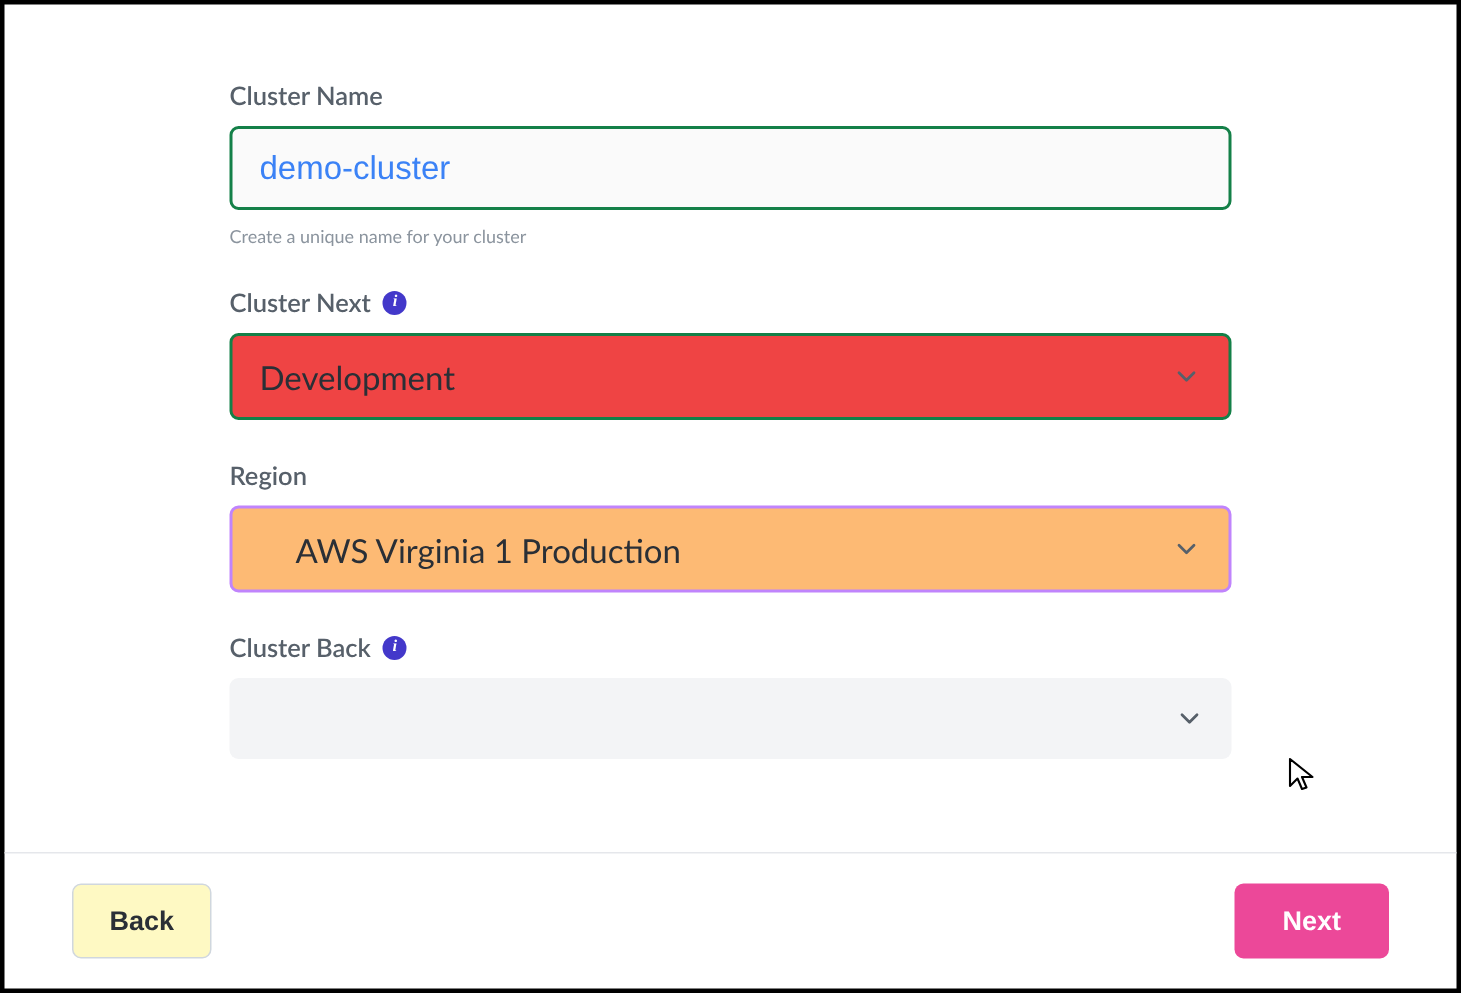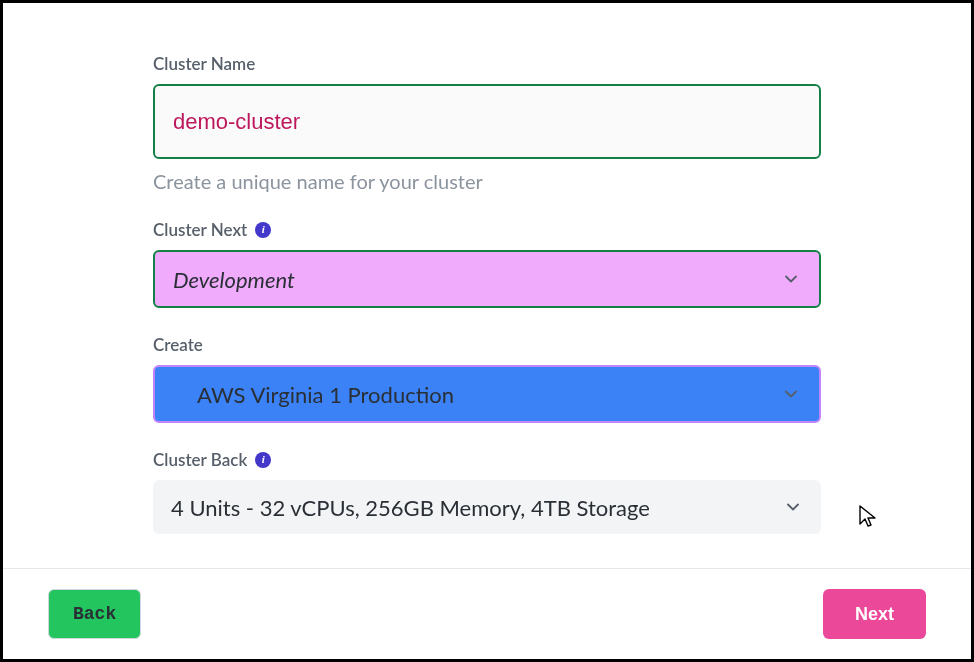--- a/index.html
+++ b/index.html
@@ -50,57 +50,56 @@
       color: #fff;
       font-size: 11px;
       font-weight: 700;
       font-family: Georgia, serif;
       font-style: italic;
       line-height: 1;
       cursor: default;
     }
     .text-input {
       width: 100%;
-      height: 75px;
+      height: 56px;
       padding: 0 18px;
       font-size: 22px;
-      color: #be185d;
+      color: #3b82f6;
       background: #fafafa;
       border: 2px solid #148048;
       border-radius: 6px;
       outline: none;
     }
     .help-text {
-      font-size: 20px;
+      font-size: 12px;
       color: #8b949e;
       margin-top: 10px;
     }
     .select-wrap {
       position: relative;
       width: 100%;
     }
     .select-box {
       width: 100%;
       height: 58px;
       padding: 0 50px 0 18px;
       font-size: 22px;
       color: #2a2f36;
       border-radius: 6px;
       display: flex;
       align-items: center;
       cursor: pointer;
       position: relative;
     }
     .select-green {
-      background: #f0abfc;
+      background: #ef4444;
       border: 2px solid #148048;
-      font-style: italic;
     }
     .select-purple {
-      background: #3b82f6;
+      background: #fdba74;
       border: 2px solid #c084fc;
       padding-left: 42px;
     }
     .select-plain {
       background: #f3f4f6;
       border: none;
       height: 54px;
     }
     .chevron {
       position: absolute;
@@ -130,24 +129,23 @@
       padding: 0 24px;
       font-size: 18px;
       font-weight: 700;
       border-radius: 6px;
       cursor: pointer;
       display: inline-flex;
       align-items: center;
       justify-content: center;
     }
     .btn-back {
-      background: #22c55e;
+      background: #fef9c3;
       border: 1px solid #d0d7de;
       color: #2a2f36;
-      font-family: Liberation Mono, monospace;
     }
     .btn-next {
       background: #ec4899;
       border: none;
       color: #fff;
       padding: 0 32px;
     }
     .cursor {
       position: absolute;
       left: 858px;
@@ -188,42 +186,41 @@
             <svg viewBox="0 0 24 24" fill="none" stroke="currentColor" stroke-width="2.2" stroke-linecap="round" stroke-linejoin="round">
                 <polyline points="6 9 12 15 18 9"></polyline>
               </svg>
           </span>
         </div>
       </div>
     </div>
 
     <div class="field-group">
       <div class="field-label">
-        <span>Create</span>
+        <span>Region</span>
       </div>
       <div class="select-wrap">
         <div class="select-box select-purple">
           <span>AWS Virginia 1 Production</span>
           <span class="chevron">
             <svg viewBox="0 0 24 24" fill="none" stroke="currentColor" stroke-width="2.2" stroke-linecap="round" stroke-linejoin="round">
                 <polyline points="6 9 12 15 18 9"></polyline>
               </svg>
           </span>
         </div>
       </div>
     </div>
 
     <div class="field-group fade-bottom" style="margin-bottom:0;">
       <div class="field-label">
         <span>Cluster Back</span>
         <span class="info-icon">i</span>
       </div>
       <div class="select-wrap">
         <div class="select-box select-plain">
-          <span>4 Units - 32 vCPUs, 256GB Memory, 4TB Storage</span>
           <span class="chevron">
             <svg viewBox="0 0 24 24" fill="none" stroke="currentColor" stroke-width="2.2" stroke-linecap="round" stroke-linejoin="round">
                 <polyline points="6 9 12 15 18 9"></polyline>
               </svg>
           </span>
         </div>
       </div>
     </div>
 
   </div>

